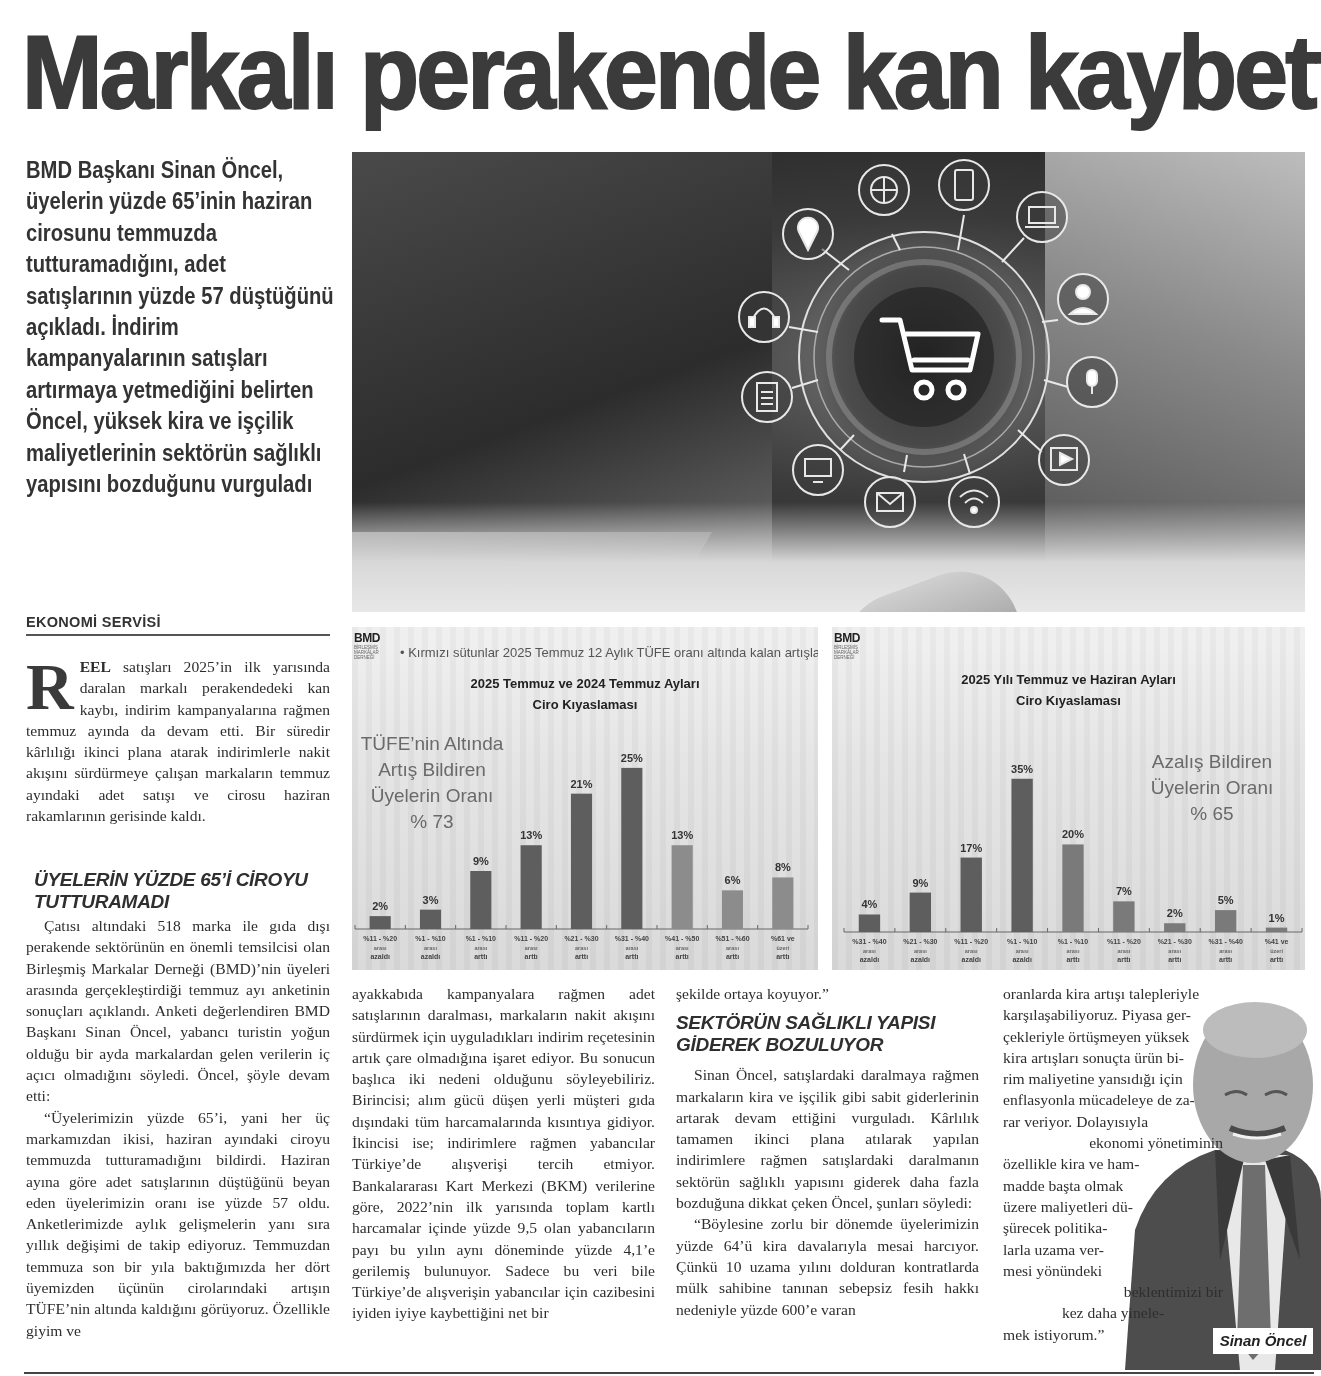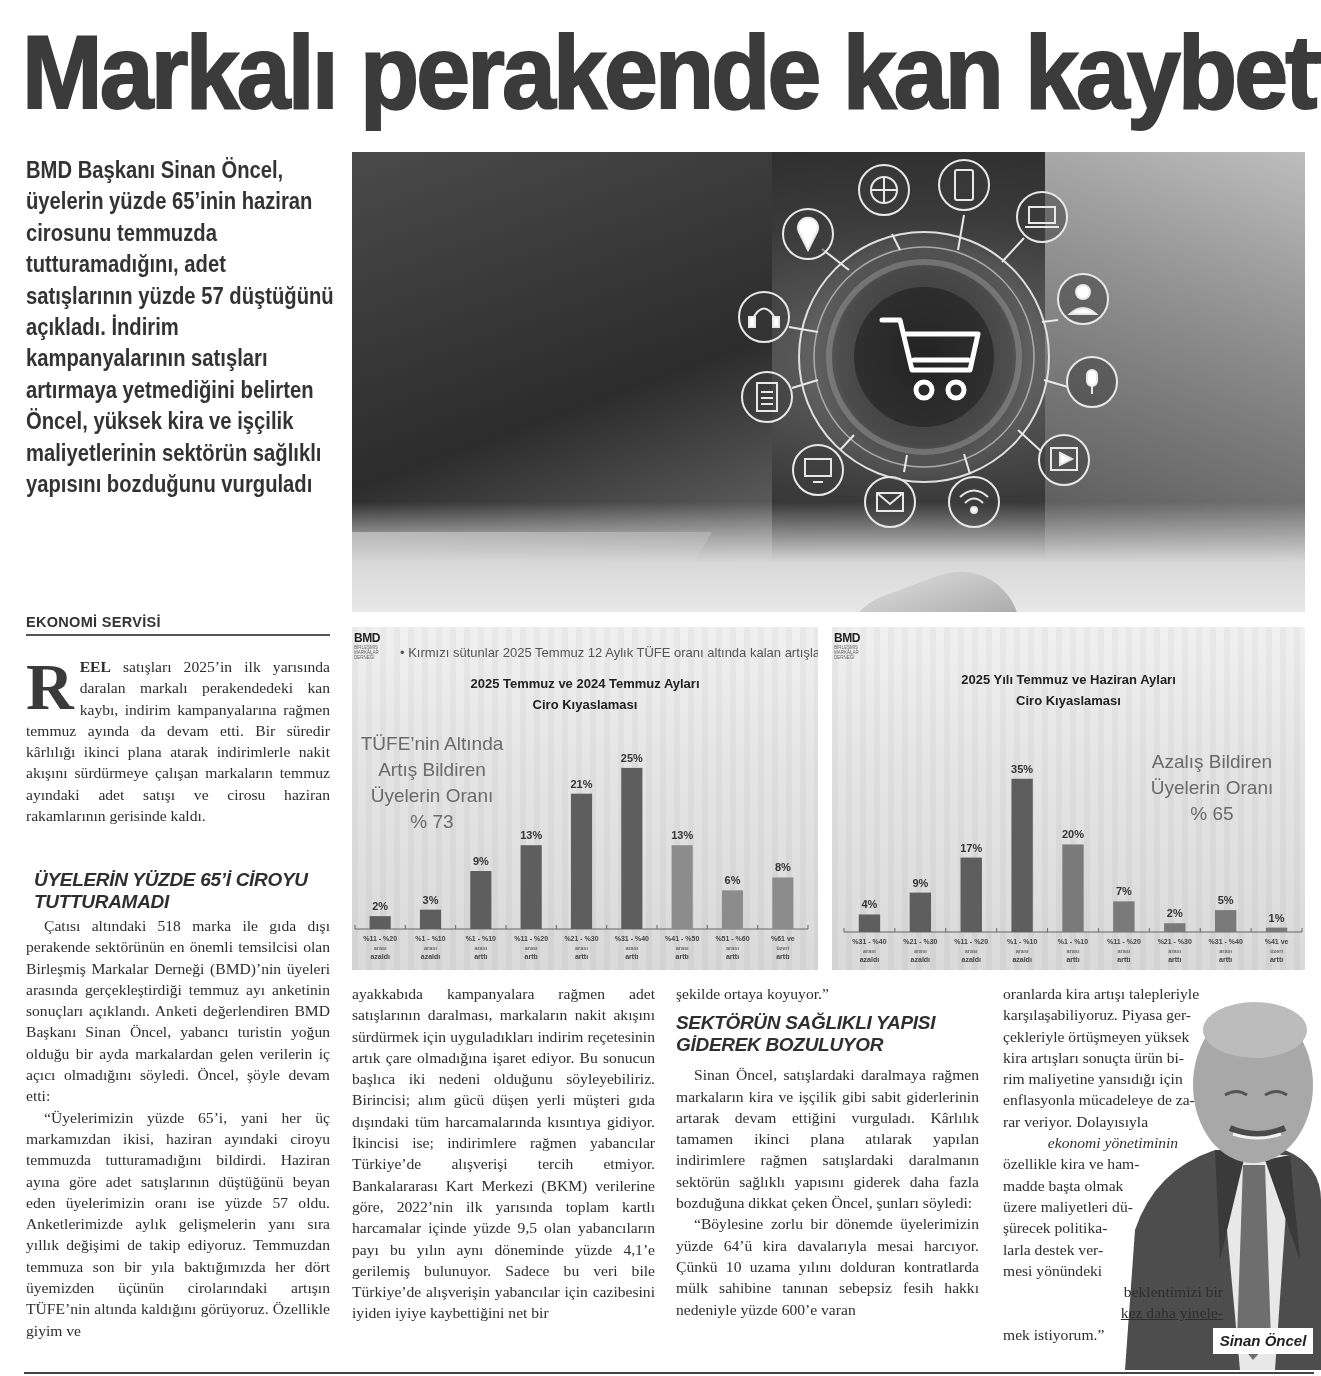--- a/index.html
+++ b/index.html
@@ -396,27 +396,27 @@
 </div>
 
 <div class="col col4" id="col4">
     <div style="white-space: nowrap; text-align: left;">oranlarda kira artışı talepleriyle</div>
     <div style="white-space: nowrap; text-align: left;">karşılaşabiliyoruz. Piyasa ger-</div>
     <div style="white-space: nowrap; text-align: left;">çekleriyle örtüşmeyen yüksek</div>
     <div style="white-space: nowrap; text-align: left;">kira artışları sonuçta ürün bi-</div>
     <div style="white-space: nowrap; text-align: left;">rim maliyetine yansıdığı için</div>
     <div style="white-space: nowrap; text-align: left;">enflasyonla mücadeleye de za-</div>
     <div style="white-space: nowrap; text-align: left;">rar veriyor. Dolayısıyla</div>
-    <div style="white-space: nowrap; text-align: center; font-style: italic;">ekonomi yönetiminin</div>
+    <div style="white-space: nowrap; text-align: right;">ekonomi yönetiminin</div>
     <div style="white-space: nowrap; text-align: left;">özellikle kira ve ham-</div>
     <div style="white-space: nowrap; text-align: left;">madde başta olmak</div>
     <div style="white-space: nowrap; text-align: left;">üzere maliyetleri dü-</div>
     <div style="white-space: nowrap; text-align: left;">şürecek politika-</div>
-    <div style="white-space: nowrap; text-align: left;">larla destek ver-</div>
+    <div style="white-space: nowrap; text-align: left;">larla uzama ver-</div>
     <div style="white-space: nowrap; text-align: left;">mesi yönündeki</div>
     <div style="white-space: nowrap; text-align: right;">beklentimizi bir</div>
-    <div style="white-space: nowrap; text-align: right; text-decoration: underline;">kez daha yinele-</div>
+    <div style="white-space: nowrap; text-align: center;">kez daha yinele-</div>
     <div style="white-space: nowrap; text-align: left;">mek istiyorum.”</div>
   </div>
 
 <div class="caption">Sinan Öncel</div>
 
 <div class="bottom-rule"></div>
 
 </body></html>

